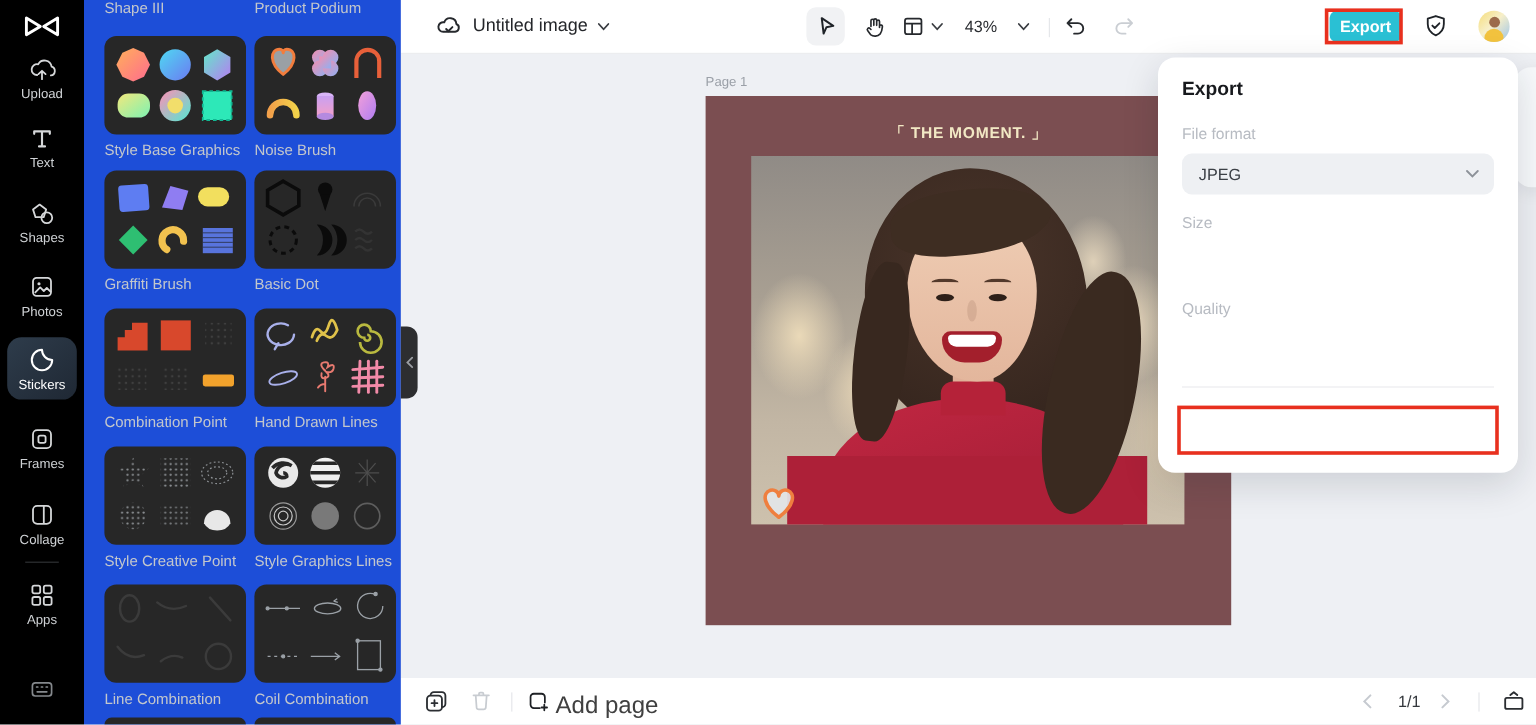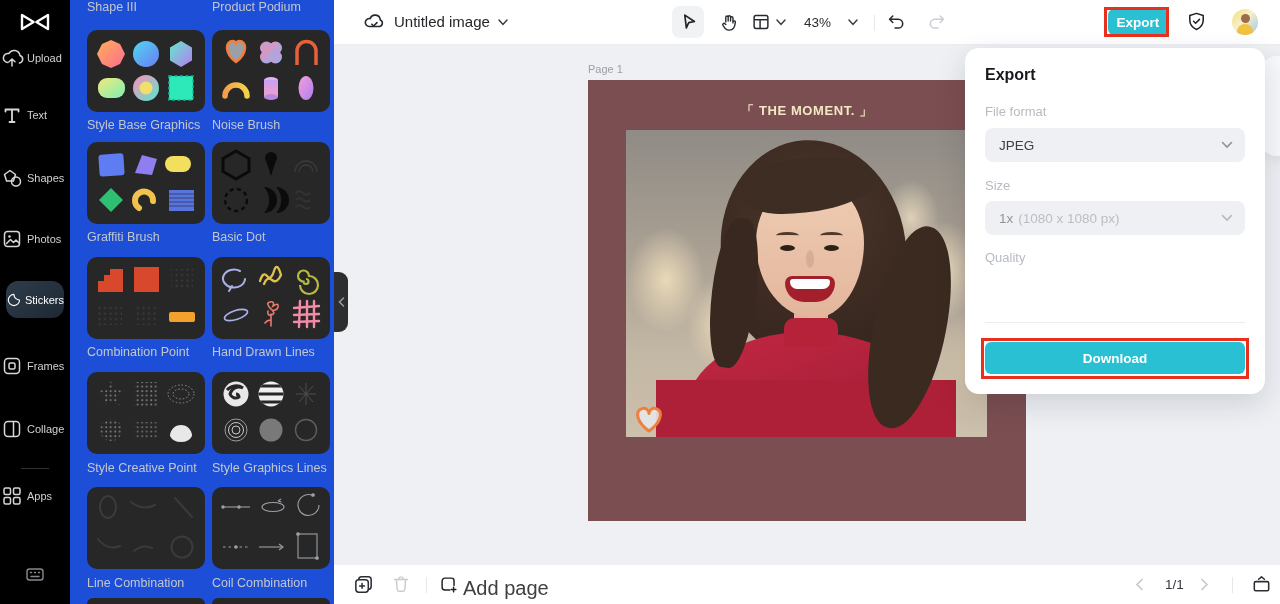--- a/index.html
+++ b/index.html
@@ -4,21 +4,21 @@
 <style>
   * { margin:0; padding:0; box-sizing:border-box; }
   html,body { background:#dfe2e6; }
   body { font-family:"Liberation Sans","DejaVu Sans",sans-serif; }
   .app { position:relative; width:1280px; height:604px; background:#eef0f4; overflow:hidden; }
   .abs { position:absolute; }
   svg { display:block; }
 
   
   .iconbar { position:absolute; left:0; top:0; width:70px; height:604px; background:#000; z-index:30; }
-  .sbitem { position:absolute; left:0; width:70px; display:flex; flex-direction:row; align-items:center; gap:3px;
+  .sbitem { position:absolute; left:0; width:70px; display:flex; flex-direction:column; align-items:center; gap:3px;
             color:#cfd2d5; font-size:11px; cursor:pointer; }
   .sbitem.sel { left:6px; width:58px; background:linear-gradient(140deg,#2e3c4b 0%,#1f2834 100%);
                 border-radius:12px; padding:7px 0 6px; color:#fff; }
   .sbdivider { position:absolute; left:21px; width:28px; height:1px; background:#2f3134; }
 
   
   .spanel { position:absolute; left:70px; top:0; width:264px; height:604px; background:#1d4ed8; z-index:25; overflow:hidden; }
   .card { position:absolute; width:118px; height:82px; background:#272727; border-radius:10px; cursor:pointer; }
   .gl { position:absolute; font-size:12.5px; color:#c3c7cc; white-space:nowrap; }
   .collapsetab { position:absolute; left:334px; top:272px; width:14px; height:60px; background:#2d2e30;
@@ -505,32 +505,24 @@
 
     <div class="lbl" style="top:56px">File format</div>
     <div class="dd" style="top:80px">
       <span style="color:#3c4046">JPEG</span>
       <svg class="ddchev" width="12" height="8" viewBox="0 0 12 8" fill="none" stroke="#8d9299" stroke-width="1.6" stroke-linecap="round">
           <path d="M1.5 1.5 L6 6 L10.5 1.5"></path>
         </svg>
     </div>
 
     <div class="lbl" style="top:130px">Size</div>
-    <div class="dd" style="top:153px">
-      <span style="color:#90959c">1x</span>
-      <span style="color:#babec5;margin-left:5px">(1080 x 1080 px)</span>
-      <svg class="ddchev" width="12" height="8" viewBox="0 0 12 8" fill="none" stroke="#b3b8be" stroke-width="1.6" stroke-linecap="round">
-          <path d="M1.5 1.5 L6 6 L10.5 1.5"></path>
-        </svg>
-    </div>
 
     <div class="lbl" style="top:202px">Quality</div>
 
     <div class="xdivider"></div>
-    <div class="dlbtn">Download</div>
   </div>
 
   <div class="anno" style="left:1104px;top:7px;width:65px;height:30px"></div>
   <div class="anno" style="left:981px;top:338px;width:268px;height:41px"></div>
 
   <footer class="bottombar">
     <span class="tbtn" style="left:18px;top:8px">
       <svg width="23" height="23" viewBox="0 0 24 24" fill="none" stroke="#2b2e32" stroke-width="1.6" stroke-linecap="round" stroke-linejoin="round">
         <rect x="7" y="4" width="13" height="13" rx="3"></rect>
           <rect x="4" y="7" width="13" height="13" rx="3" fill="#fff"></rect>

